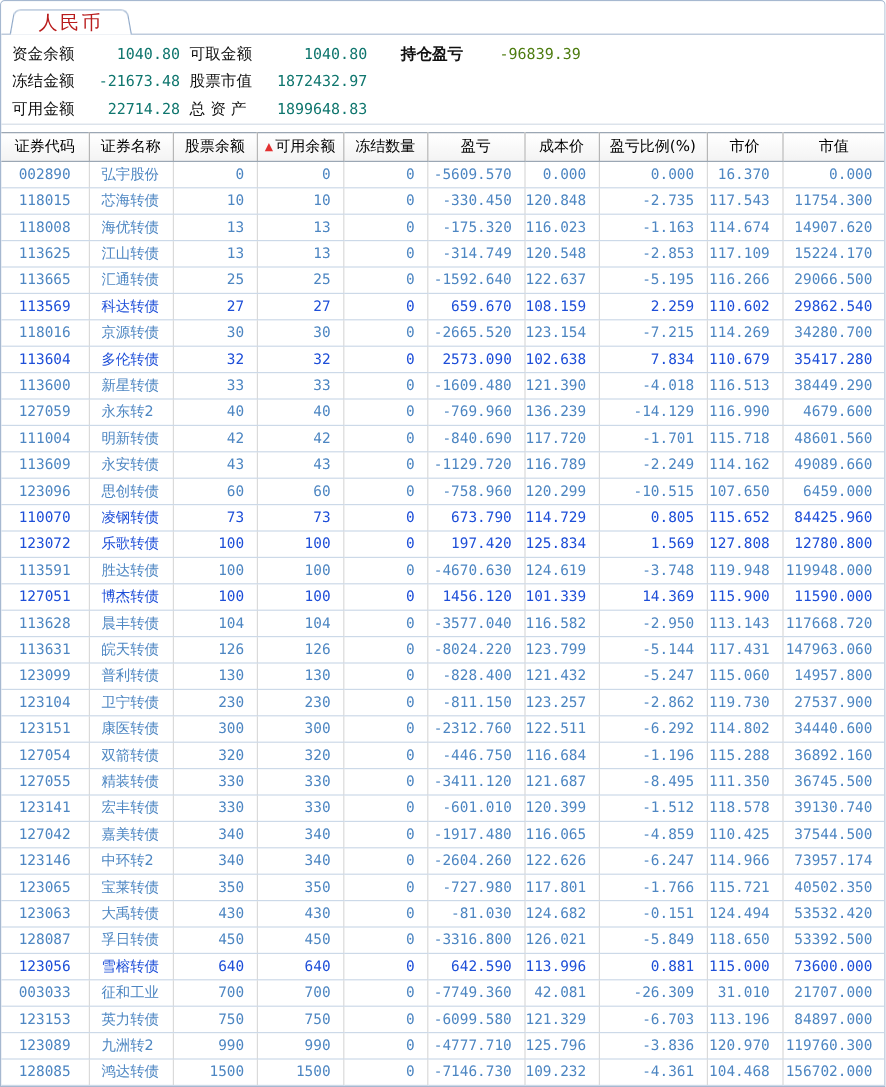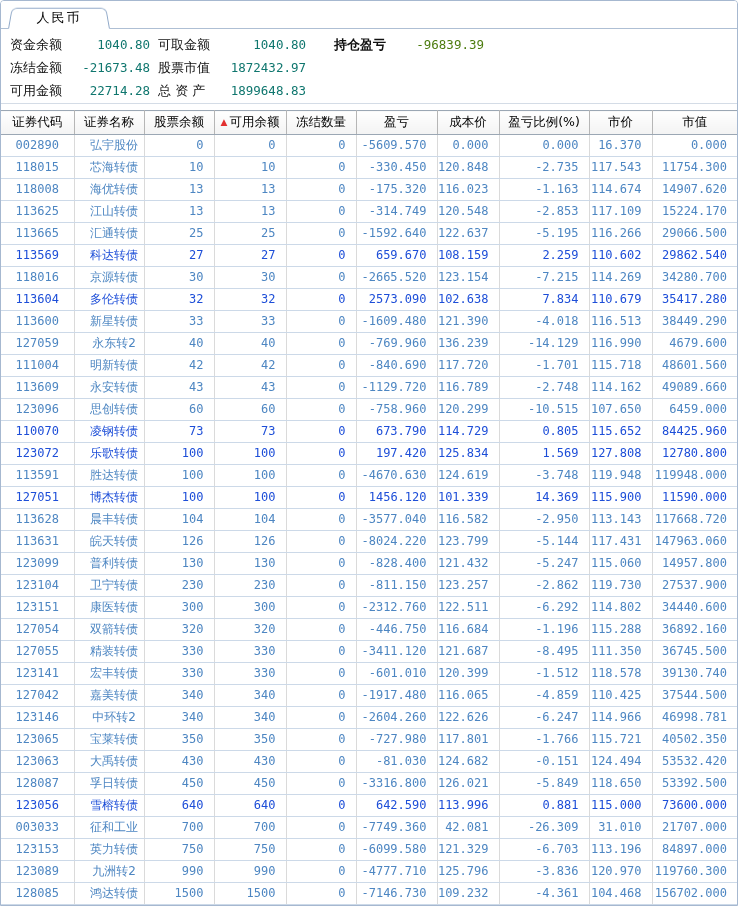--- a/index.html
+++ b/index.html
@@ -3,21 +3,21 @@
 <meta charset="utf-8">
 <style>
   * { margin:0; padding:0; box-sizing:border-box; }
   html,body { width:738px; height:906px; background:#fff; font-family:"DejaVu Sans","Liberation Sans",sans-serif; }
   .panel { width:738px; height:906px; border:1px solid #a6b8d0; border-radius:4px 4px 0 0; background:#fff; overflow:hidden; }
 
   
   .tabstrip { position:relative; height:28px; border-bottom:1px solid #aebfd4; background:#fff; }
   .tab { position:absolute; left:7px; bottom:-1px; width:102px; height:23px; cursor:default; }
   .tab-bg { position:absolute; inset:0; background:#fff; border:1px solid #8fa8c8; border-bottom:1px solid #ffffff; border-radius:6px 6px 0 0; transform:perspective(30px) rotateX(6deg); transform-origin:bottom; }
-  .tab-label { position:absolute; width:100%; top:3px; text-align:center; font-size:13px; color:#000000; letter-spacing:2px; }
+  .tab-label { position:absolute; width:100%; top:3px; text-align:center; font-size:16px; color:#b91c1c; letter-spacing:2px; }
 
   
   .summary { height:75px; padding-top:4px; border-bottom:1px solid #d4dce6; font-size:13px; }
   .s-row { height:23px; display:flex; align-items:center; }
   .s-label { color:#111; }
   .l1 { margin-left:9px; width:62px; }
   .l2 { margin-left:8px; width:64px; }
   .l3 { margin-left:28px; width:64px;font-weight:bold; }
   .s-val { font-family:"DejaVu Sans Mono","DejaVu Sans",monospace; font-size:12.5px; text-align:right; }
   .v1 { width:78px; }
@@ -30,21 +30,21 @@
   
   table { width:736px; border-collapse:collapse; table-layout:fixed; border-top:1px solid #9ba7b4; }
   th { height:24px; font-size:12.5px; font-weight:normal; color:#000; text-align:center;
        background:linear-gradient(#ffffff,#f3f3f3); border-bottom:1px solid #9ba7b4;
        border-right:1px solid #b6b6b6; white-space:nowrap; overflow:hidden; }
   th:last-child { border-right:none; }
   td { height:21px; line-height:21px; font-size:12px; font-family:"DejaVu Sans Mono","DejaVu Sans",monospace;
        border-bottom:1px solid #ccd9e8; border-right:1px solid #dadada; white-space:nowrap; overflow:hidden; }
   td:last-child { border-right:none; }
   td:nth-child(1) { text-align:center; }
-  td:nth-child(2) { text-align:center; padding-left:10px; font-family:"DejaVu Sans","Liberation Sans",sans-serif; }
+  td:nth-child(2) { text-align:left; padding-left:10px; font-family:"DejaVu Sans","Liberation Sans",sans-serif; }
   td:nth-child(n+3) { text-align:right; padding-right:10px; }
   th:nth-child(1){width:73px} th:nth-child(2){width:70px} th:nth-child(3){width:70px}
   th:nth-child(4){width:72px} th:nth-child(5){width:70px} th:nth-child(6){width:81px}
   th:nth-child(7){width:62px} th:nth-child(8){width:90px} th:nth-child(9){width:63px}
   th:nth-child(10){width:85px}
   tr.t-blue td { color:#4d86c2; }
   tr.t-red  td { color:#1d4ed8; }
   .sort-arrow { color:#e23030; font-size:9px; margin-right:2px; position:relative; top:-1px; }
 </style>
 </head>
@@ -233,21 +233,21 @@
           <td>48601.560</td>
         </tr>
         <tr class="t-blue">
           <td>113609</td>
           <td>永安转债</td>
           <td>43</td>
           <td>43</td>
           <td>0</td>
           <td>-1129.720</td>
           <td>116.789</td>
-          <td>-2.748</td>
+          <td>-2.249</td>
           <td>114.162</td>
           <td>49089.660</td>
         </tr>
         <tr class="t-blue">
           <td>123096</td>
           <td>思创转债</td>
           <td>60</td>
           <td>60</td>
           <td>0</td>
           <td>-758.960</td>
@@ -415,21 +415,21 @@
         <tr class="t-blue">
           <td>123146</td>
           <td>中环转2</td>
           <td>340</td>
           <td>340</td>
           <td>0</td>
           <td>-2604.260</td>
           <td>122.626</td>
           <td>-6.247</td>
           <td>114.966</td>
-          <td>46998.781</td>
+          <td>73957.174</td>
         </tr>
         <tr class="t-blue">
           <td>123065</td>
           <td>宝莱转债</td>
           <td>350</td>
           <td>350</td>
           <td>0</td>
           <td>-727.980</td>
           <td>117.801</td>
           <td>-1.766</td>

